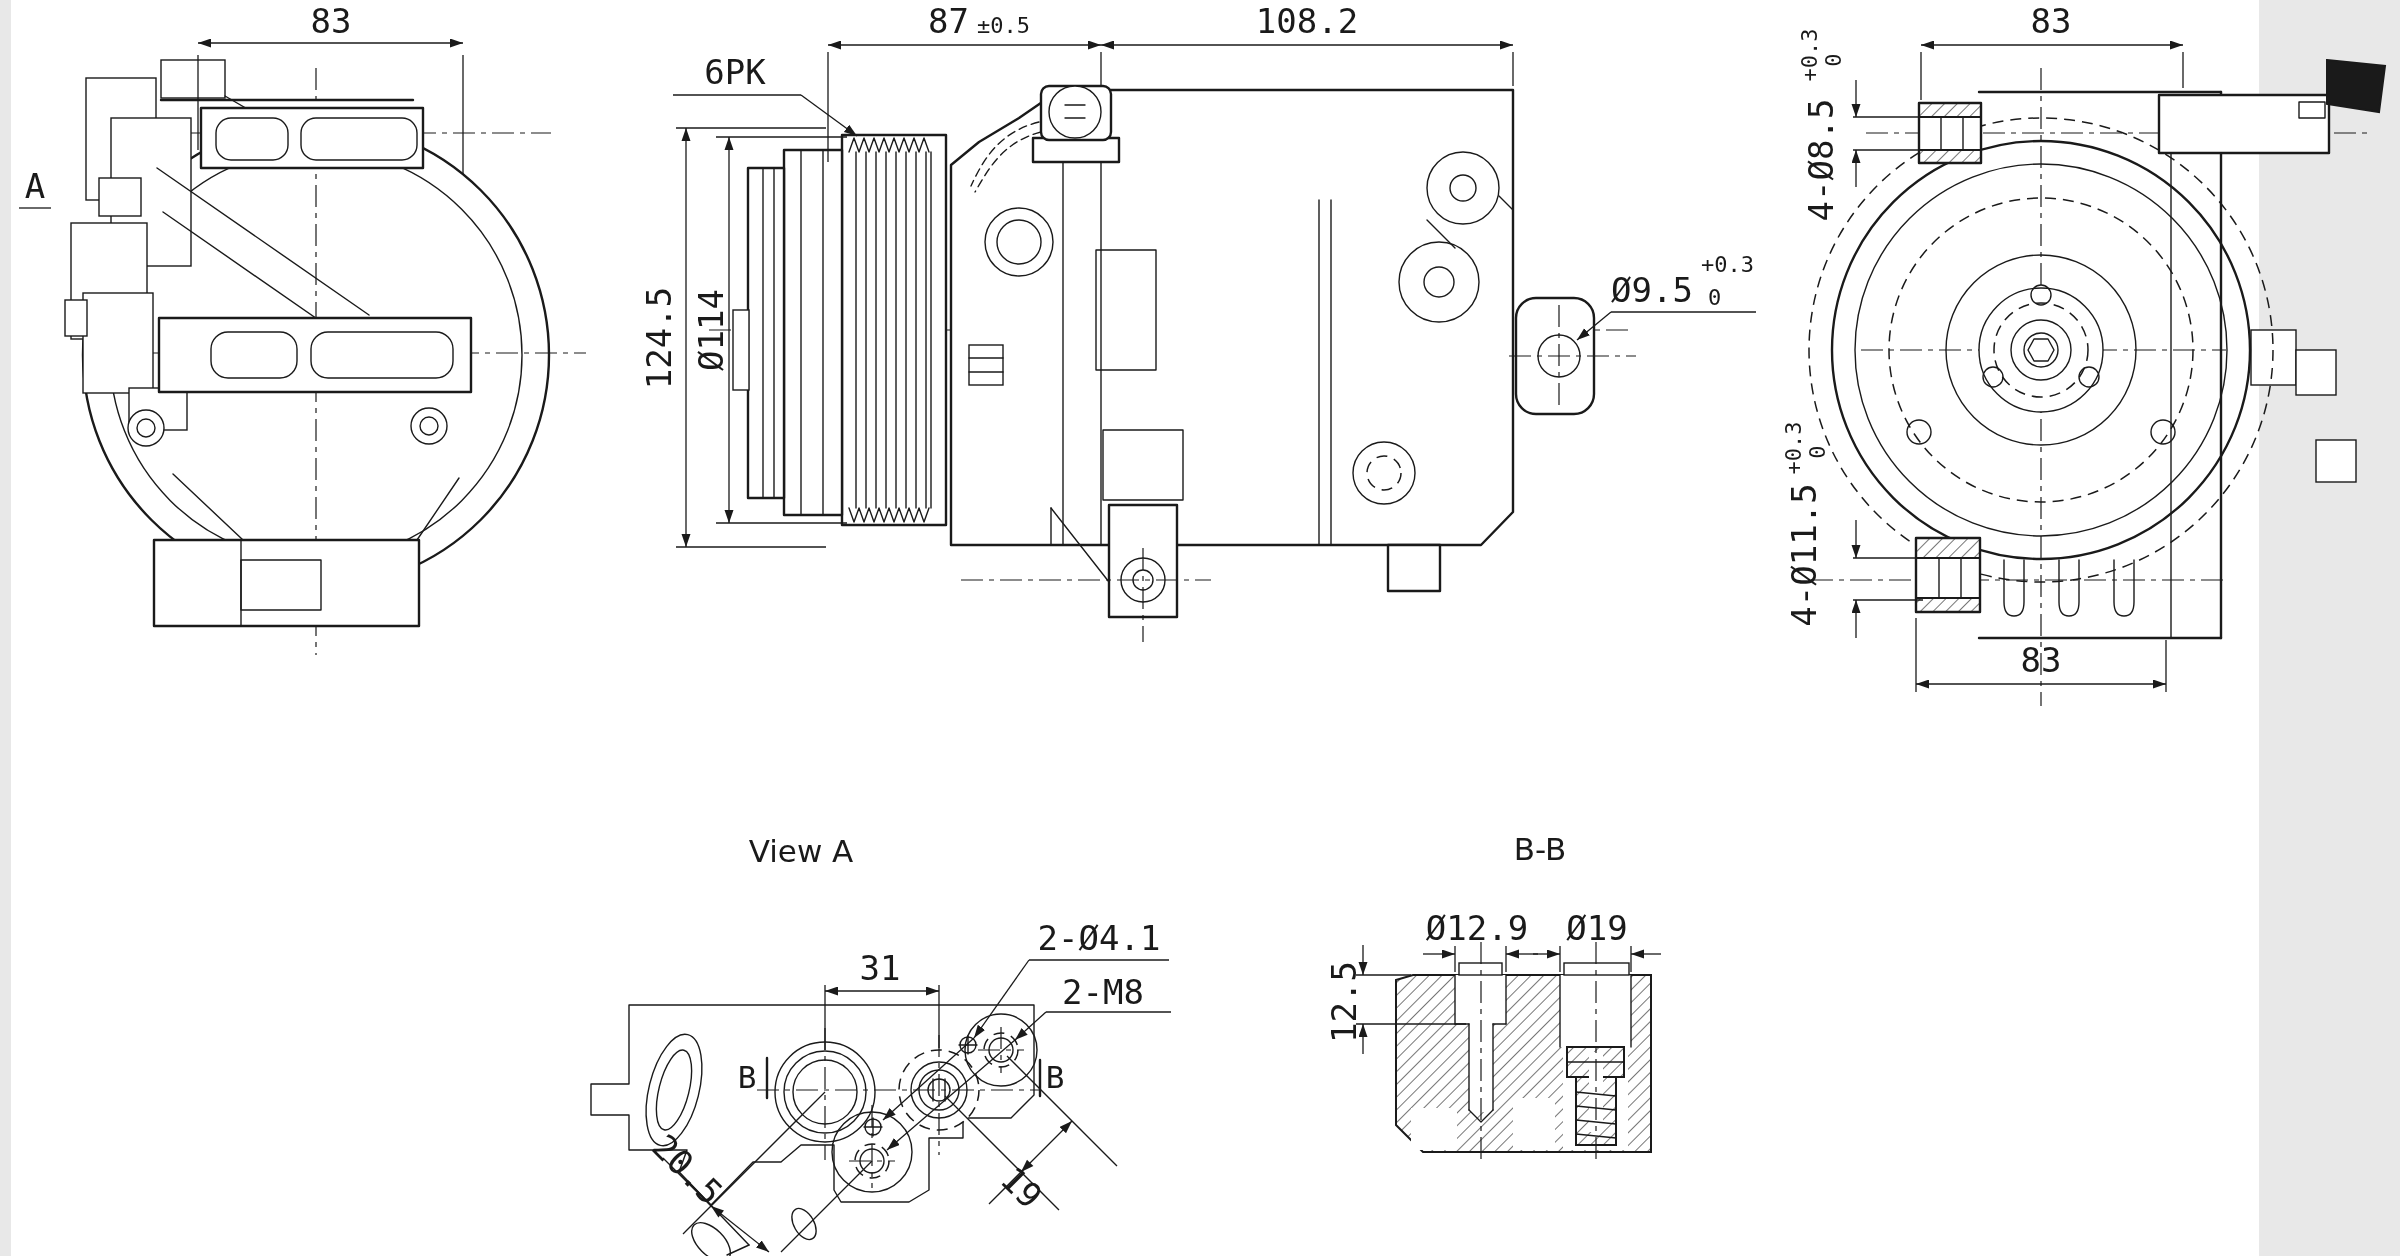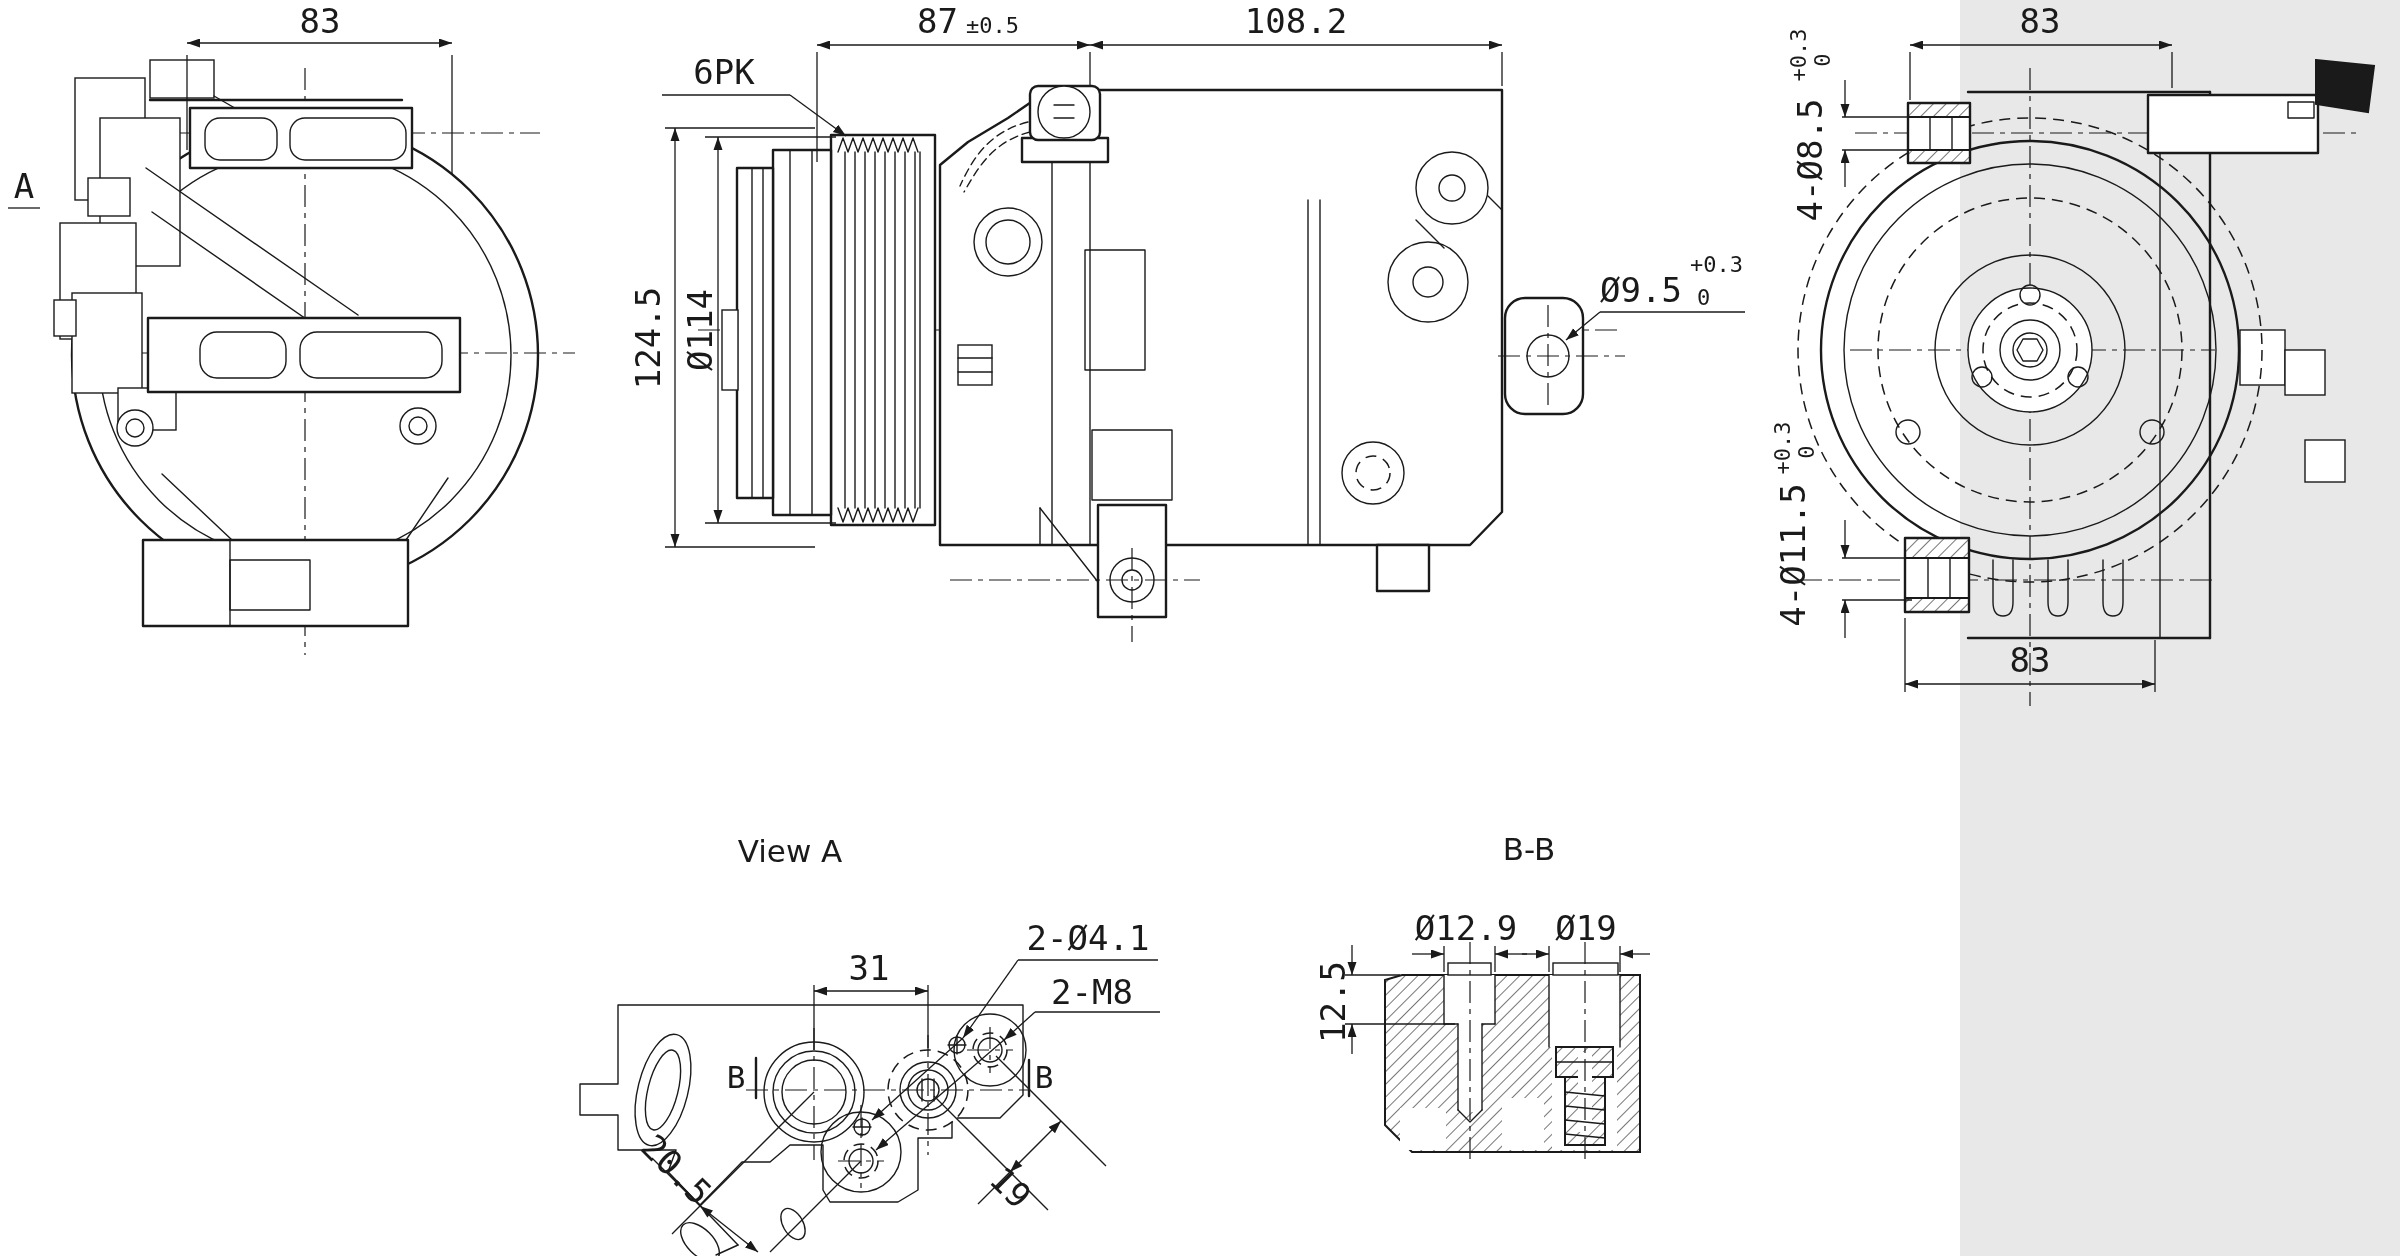--- a/index.html
+++ b/index.html
@@ -1,16 +1,16 @@
 <!DOCTYPE html>
 <html><head>
 <meta charset="utf-8">
 <style>
   html,body{margin:0;padding:0;background:#e8e8e8;}
-  #canvas{width:1960px;height:1256px;background:#ffffff;position:relative;font-family:"DejaVu Sans","Liberation Sans",sans-serif;}
+  #canvas{width:2248px;height:1256px;background:#ffffff;position:relative;font-family:"DejaVu Sans","Liberation Sans",sans-serif;margin-left:11px;}
   svg{display:block;}
   .ol{stroke:#1a1a1a;stroke-width:2.4;fill:none;stroke-linejoin:round;stroke-linecap:round;}
   .olw{stroke:#1a1a1a;stroke-width:2.4;fill:#ffffff;stroke-linejoin:round;}
   .tl{stroke:#1a1a1a;stroke-width:1.4;fill:none;stroke-linejoin:round;stroke-linecap:round;}
   .tlw{stroke:#1a1a1a;stroke-width:1.4;fill:#ffffff;}
   .dl{stroke:#1a1a1a;stroke-width:1.3;fill:none;}
   .cl{stroke:#1a1a1a;stroke-width:1.2;fill:none;stroke-dasharray:22 6 5 6;}
   .dc{stroke:#1a1a1a;stroke-width:1.5;fill:none;stroke-dasharray:11 7;}
   .dcw{stroke:#1a1a1a;stroke-width:1.5;fill:#ffffff;stroke-dasharray:11 7;}
   .hatchfill{fill:url(#hatch);stroke:#1a1a1a;stroke-width:2;}

